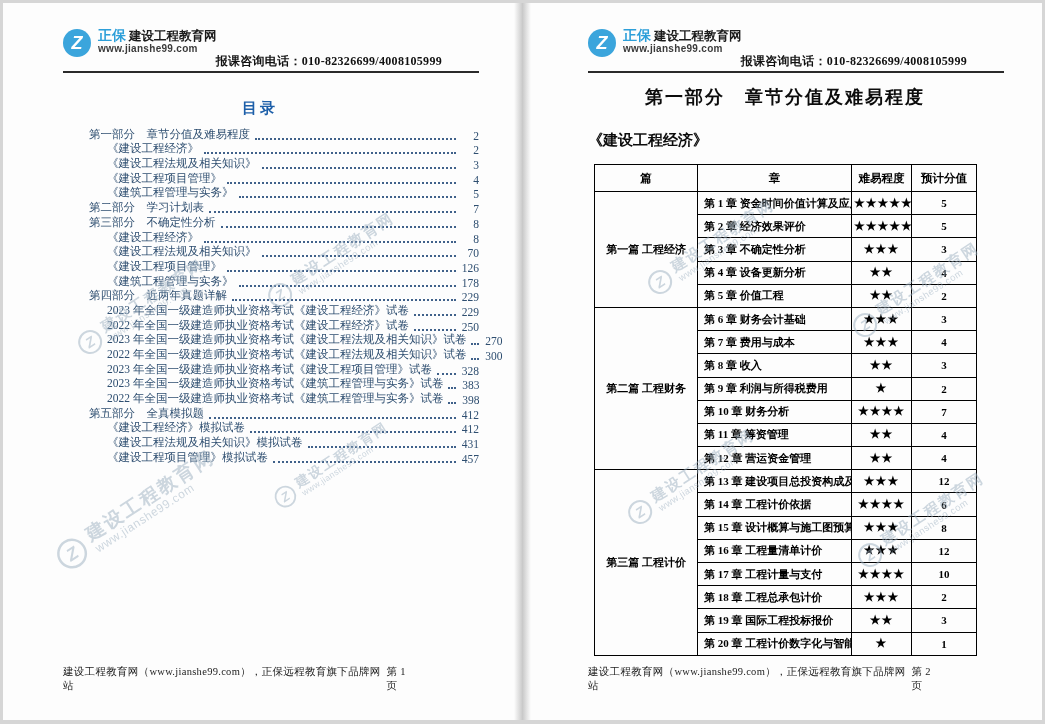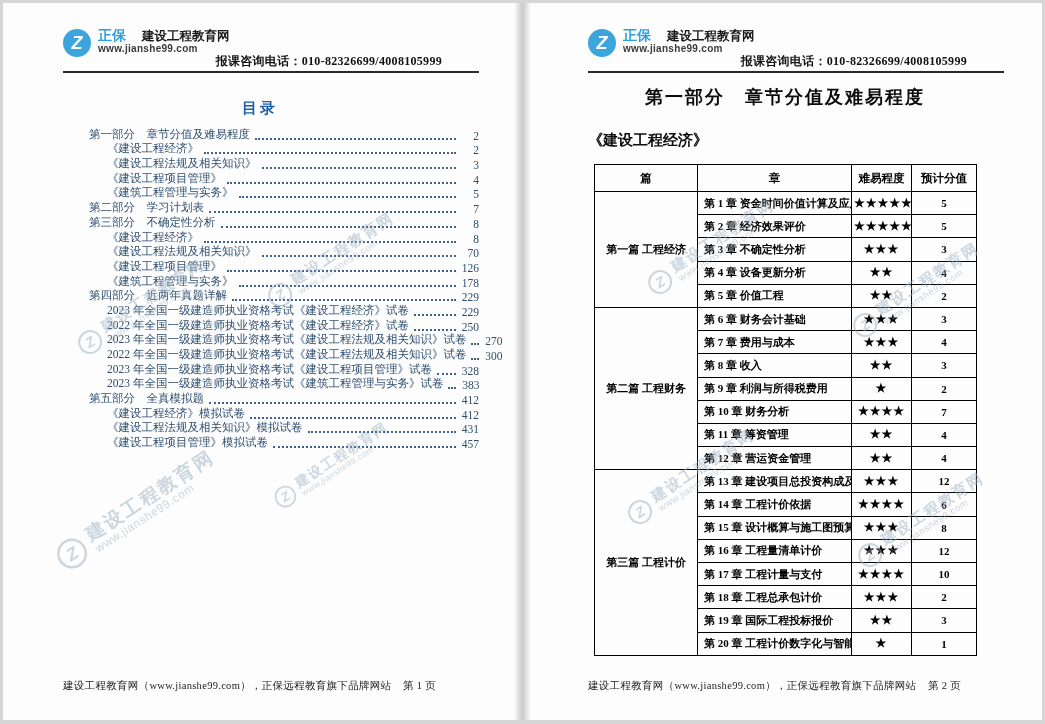--- a/index.html
+++ b/index.html
@@ -29,21 +29,21 @@
   }
   .logo-row { display:flex; align-items:flex-start; gap:7px; }
   .logo-circle {
     width:28px; height:28px; border-radius:50%;
     background:#3ba5dc; color:#fff; flex:0 0 auto;
     display:flex; align-items:center; justify-content:center;
     font-family:"Liberation Sans", sans-serif;
     font-weight:bold; font-style:italic; font-size:18px; margin-top:2px;
   }
   .brand-lines { line-height:1.15; }
-  .brand-top { display:flex; align-items:baseline; gap:16px; white-space:nowrap; }
+  .brand-top { display:flex; align-items:baseline; gap:3px; white-space:nowrap; }
   .brand-prefix { color:#2d9fd9; font-weight:bold; font-size:14px; font-family:"Liberation Sans", sans-serif; }
   .brand-name { color:#1b1b1b; font-weight:bold; font-size:12.5px; font-family:"Liberation Sans", sans-serif; }
   .brand-url { color:#3a3a3a; font-weight:bold; font-size:10px; font-family:"Liberation Sans", sans-serif; letter-spacing:.3px; }
   .phone {
     position:absolute; right:37px; bottom:1px;
     font-weight:bold; font-size:12px; color:#111; letter-spacing:.3px; white-space:nowrap;
   }
 
   
   .toc-title {
@@ -86,21 +86,21 @@
   }
   .score-table th { height:27px; font-size:11.5px; }
   .score-table td { height:23.2px; }
   .score-table td.chapter-cell { text-align:left; padding-left:6px; white-space:nowrap; }
   .score-table td.stars-cell { font-size:12px; letter-spacing:1px; white-space:nowrap; }
   .col-section { width:103px; } .col-chapter { width:154px; }
   .col-diff { width:60px; } .col-score { width:65px; }
 
   
   .page-footer {
-    position:absolute; bottom:27px; left:60px; right:38px;
+    position:absolute; bottom:27px; left:60px; right:55px;
     display:flex; justify-content:space-between; align-items:baseline;
     font-size:10.5px; color:#222; letter-spacing:.3px;
   }
   .footer-page { padding-right:43px; }
 
   
   .watermark {
     position:absolute; display:flex; align-items:center; gap:6px;
     transform:rotate(-33deg); opacity:.5; color:#9db0c0;
     pointer-events:none; white-space:nowrap;
@@ -219,20 +219,25 @@
         </div>
         <div class="toc-item indent-1">
           <span class="toc-label">2023 年全国一级建造师执业资格考试《建设工程项目管理》试卷</span>
           <span class="toc-dots"></span>
           <span class="toc-page">328</span>
         </div>
         <div class="toc-item indent-1">
           <span class="toc-label">2023 年全国一级建造师执业资格考试《建筑工程管理与实务》试卷</span>
           <span class="toc-dots"></span>
           <span class="toc-page">383</span>
+        </div>
+        <div class="toc-item indent-1">
+          <span class="toc-label">2022 年全国一级建造师执业资格考试《建筑工程管理与实务》试卷</span>
+          <span class="toc-dots"></span>
+          <span class="toc-page">398</span>
         </div>
         <div class="toc-item indent-0">
           <span class="toc-label">第五部分　全真模拟题</span>
           <span class="toc-dots"></span>
           <span class="toc-page">412</span>
         </div>
         <div class="toc-item indent-1">
           <span class="toc-label">《建设工程经济》模拟试卷</span>
           <span class="toc-dots"></span>
           <span class="toc-page">412</span>

